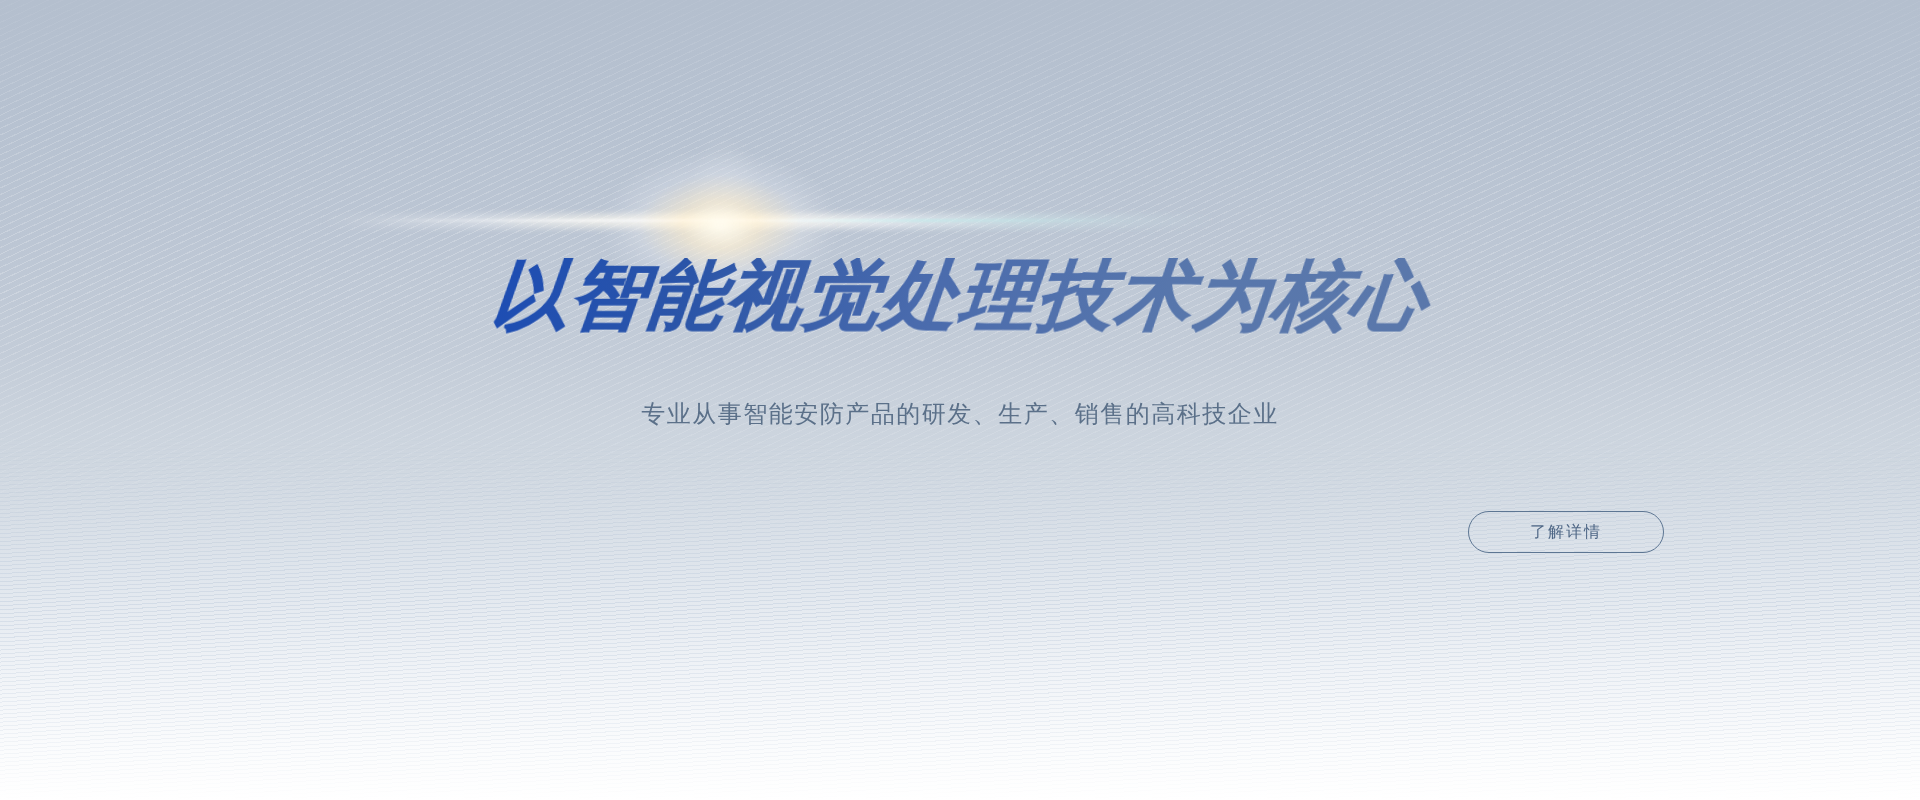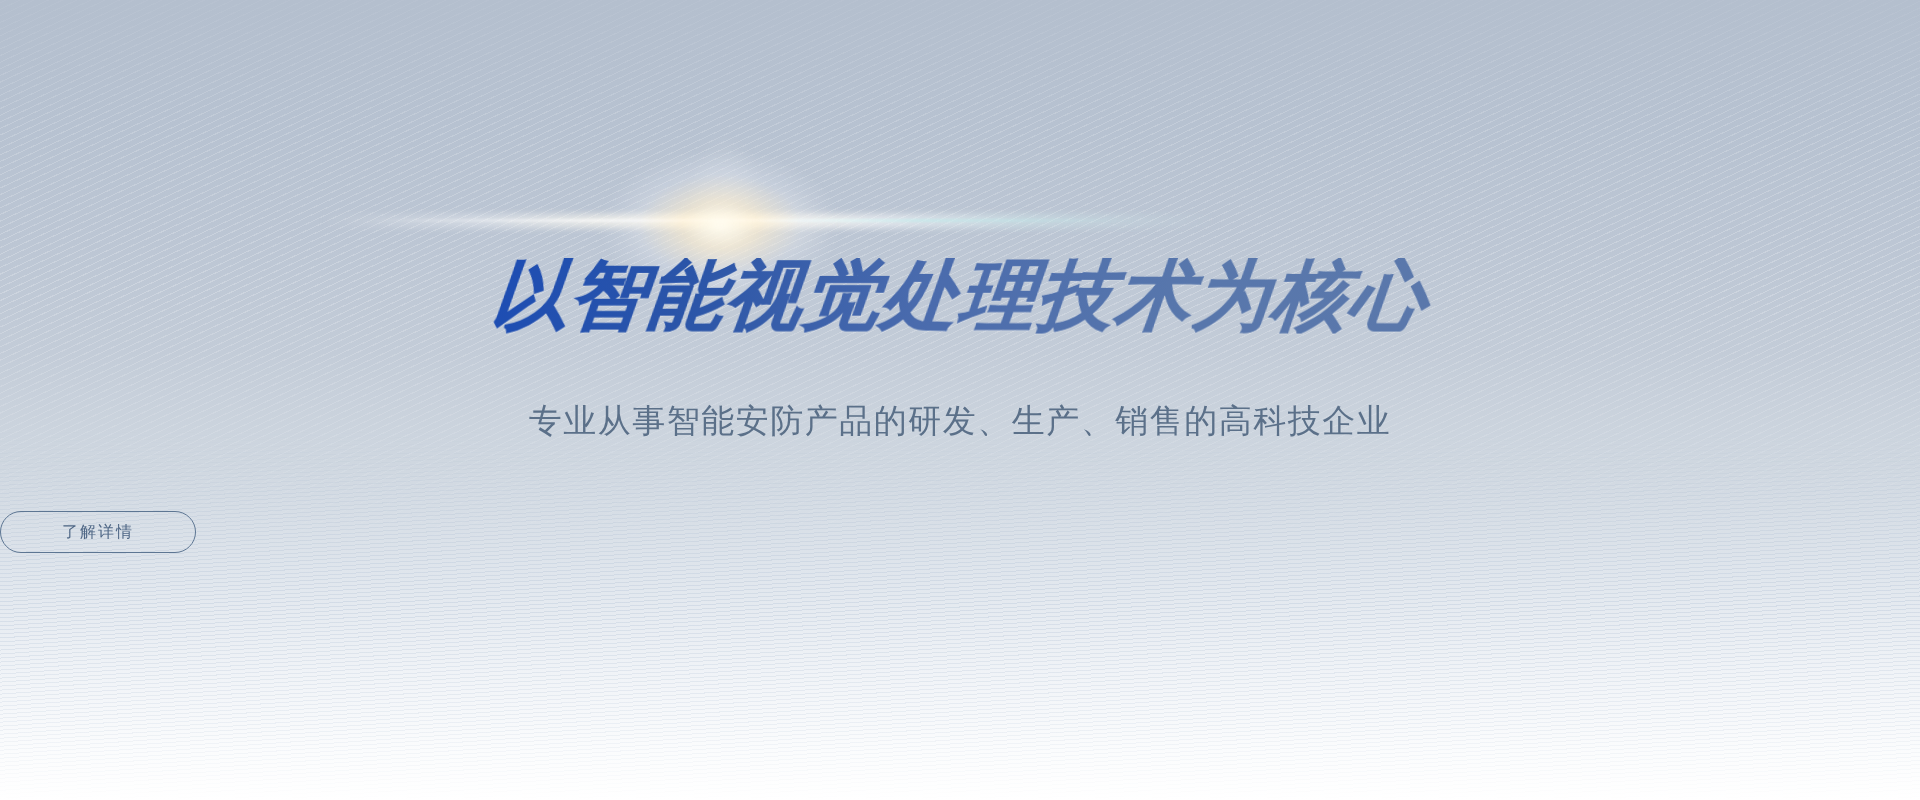--- a/index.html
+++ b/index.html
@@ -167,35 +167,35 @@
     filter: drop-shadow(0 1px 0 rgba(255,255,255,0.18));
   }
 
   .subtitle {
     position: absolute;
     top: 398px;
     left: 0;
     width: 1920px;
     text-align: center;
     margin: 0;
-    font-size: 33px;
+    font-size: 24px;
     line-height: 1.4;
     letter-spacing: 1.5px;
     font-weight: 400;
     color: #5b7089;
     font-family: "DejaVu Sans", "Liberation Sans", sans-serif;
   }
 
   .cta-wrap {
     position: absolute;
     top: 511px;
     left: 0;
     width: 1664px;
     display: flex;
-    justify-content: flex-start;
+    justify-content: flex-end;
     pointer-events: auto;
   }
   .cta-button {
     display: inline-flex;
     align-items: center;
     justify-content: center;
     width: 196px;
     height: 42px;
     border: 1.5px solid #5d7693;
     border-radius: 21px;

